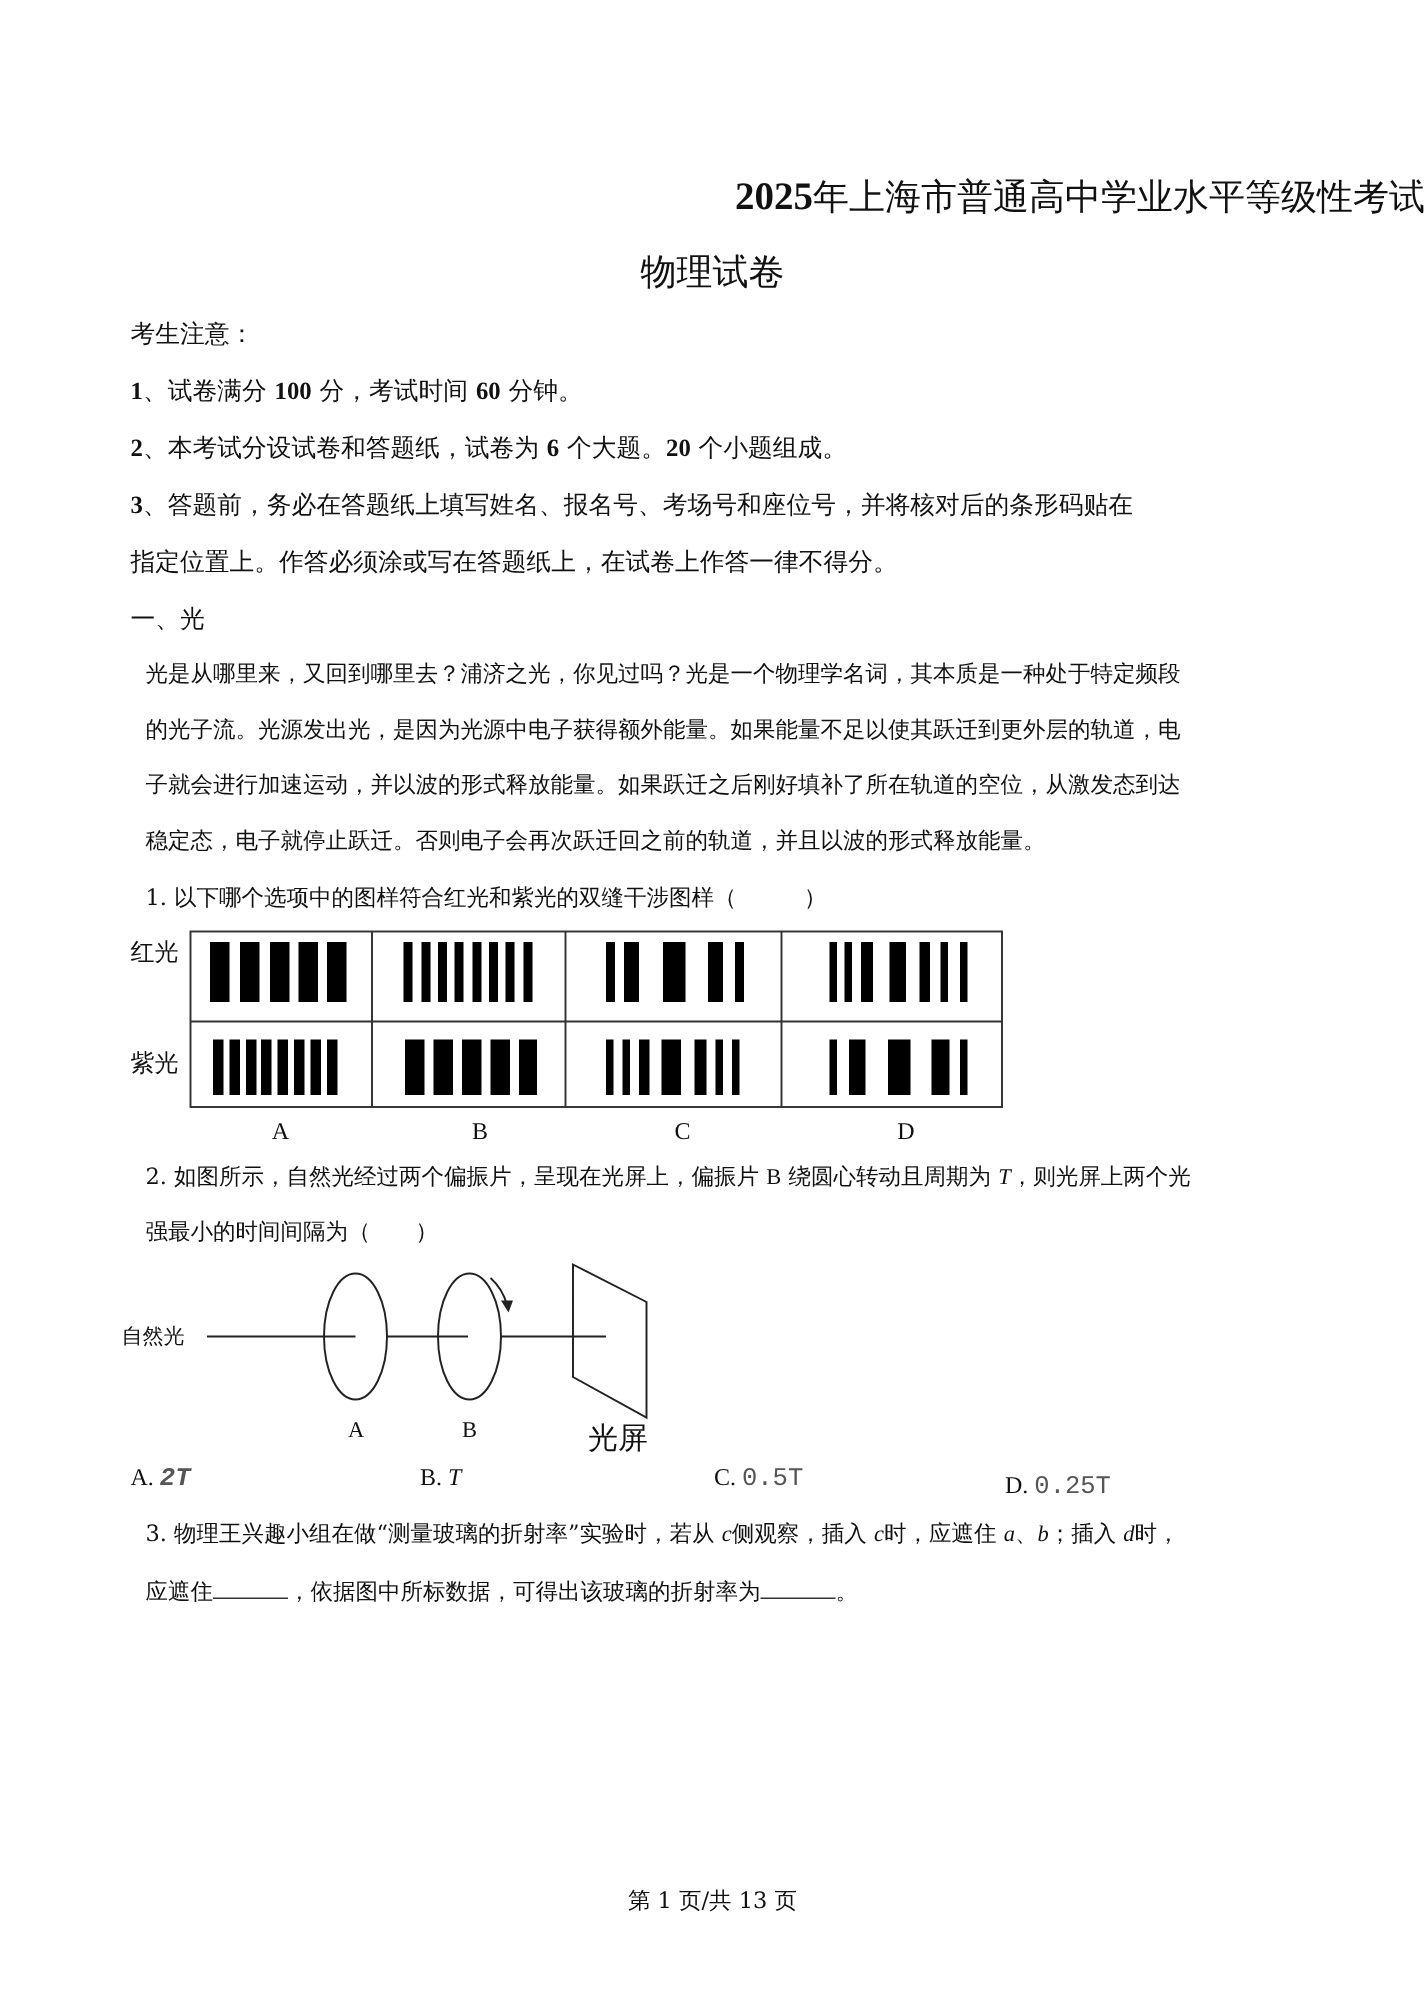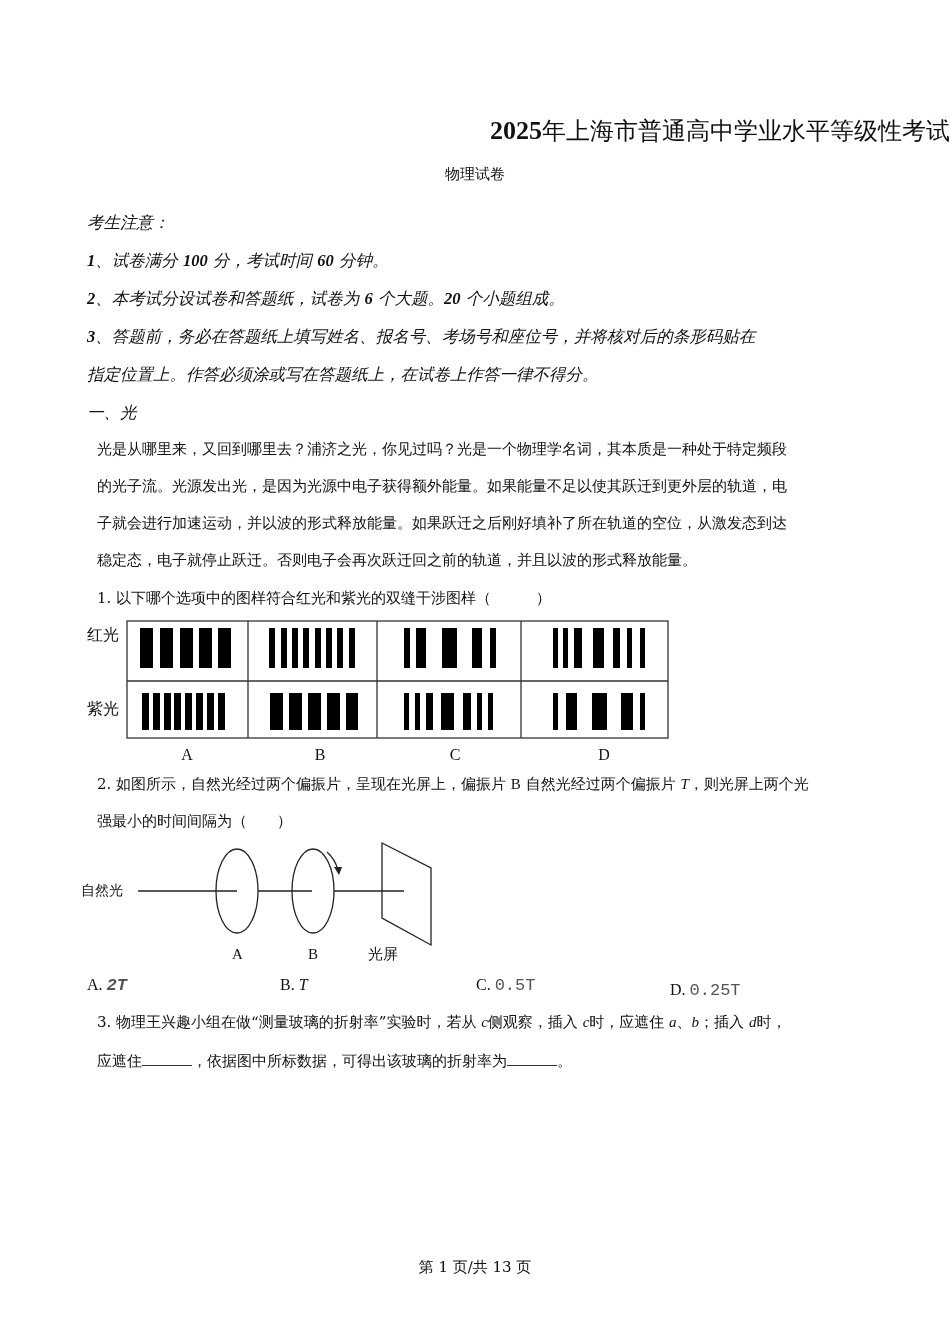--- a/index.html
+++ b/index.html
@@ -1,22 +1,22 @@
 <!DOCTYPE html>
 <html><head>
 <meta charset="utf-8">
 <style>
   html, body { margin: 0; padding: 0; background: #ffffff; }
   body { width: 950px; height: 1344px; position: relative; overflow: hidden;
          font-family: "DejaVu Serif", "Liberation Serif", serif; color: #111; }
   .abs { position: absolute; white-space: nowrap; }
   .title { left: 0; width: 950px; text-align: right; top: 115px; font-size: 24px; color: #111; }
   .title b { font-family: "Liberation Serif", serif; font-weight: bold; font-size: 26px; }
-  .subtitle { left: 0; width: 950px; text-align: center; top: 165px; font-size: 15px; font-family: Liberation Mono, monospace; }
-  .t16 { font-size: 16.5px; left: 87px; font-style: italic; }
+  .subtitle { left: 0; width: 950px; text-align: center; top: 165px; font-size: 24px; font-family: Liberation Mono, monospace; }
+  .t16 { font-size: 16.5px; left: 87px; }
   .t15 { font-size: 15px; left: 97px; }
   .num { font-family: "Liberation Serif", serif; font-weight: bold; }
   .ital { font-family: "Liberation Serif", serif; font-style: italic; }
   .rm { font-family: "Liberation Serif", serif; }
   .blank { display: inline-block; width: 50px; border-bottom: 1px solid #333; height: 14px; vertical-align: baseline; }
   .sidelabel { font-size: 16px; left: 87px; }
   .collabel { font-family: "Liberation Serif", serif; font-size: 16px; text-align: center; }
   .opt { font-size: 16px; }
   .opt .v { font-family: Liberation Mono, monospace; font-size: 17px; color: #555; }
   .footer { left: 0; width: 950px; text-align: center; top: 1226px; font-size: 15px; margin-top: 32px; }
@@ -120,40 +120,40 @@
       <rect x="640" y="693" width="5" height="37"></rect>
   </g>
 </svg>
 
 <div class="abs collabel" style="left:172px;width:30px;top:746px">A</div>
 <div class="abs collabel" style="left:305px;width:30px;top:746px">B</div>
 <div class="abs collabel" style="left:440px;width:30px;top:746px">C</div>
 <div class="abs collabel" style="left:589px;width:30px;top:746px">D</div>
 
 <div class="abs t15" style="top:775px">
-  <span>2. 如图所示，自然光经过两个偏振片，呈现在光屏上，偏振片 </span><span class="rm">B</span><span> 自然光经过两个偏振片 </span><span class="ital">T</span><span>，则光屏上两个光</span>
+  <span>2. 如图所示，自然光经过两个偏振片，呈现在光屏上，偏振片 </span><span class="rm">B</span><span> 绕圆心转动且周期为 </span><span class="ital">T</span><span>，则光屏上两个光</span>
 </div>
 <div class="abs t15" style="top:812px">强最小的时间间隔为（　　）</div>
 
 <div class="abs" style="left:81px;top:882px;font-size:14px">自然光</div>
 <svg style="left:0;top:0" width="950" height="980" viewBox="0 0 950 980">
   <g fill="none" stroke="#222" stroke-width="1.3">
     <line x1="138" y1="891" x2="237" y2="891"></line>
     <line x1="258" y1="891" x2="312" y2="891"></line>
     <line x1="334" y1="891" x2="404" y2="891"></line>
     <ellipse cx="237" cy="891" rx="21" ry="42"></ellipse>
     <ellipse cx="313" cy="891" rx="21" ry="42"></ellipse>
     <path d="M327 852 Q335 859 338 870"></path>
     <polygon points="382,843 431,868 431,945 382,918"></polygon>
   </g>
   <polygon points="334,867 342,867 339,875" fill="#222"></polygon>
 </svg>
 <div class="abs" style="left:232px;top:946px;font-size:15px;font-family:'Liberation Serif',serif">A</div>
 <div class="abs" style="left:308px;top:946px;font-size:15px;font-family:'Liberation Serif',serif">B</div>
-<div class="abs" style="left:368px;top:945px;font-size:15px">光屏</div>
+<div class="abs" style="left:392px;top:945px;font-size:20px">光屏</div>
 
 <div class="abs opt" style="left:87px;top:975px"><span class="rm">A. </span><span class="v ital" style="font-weight:bold">2T</span></div>
 <div class="abs opt" style="left:280px;top:975px"><span class="rm">B. </span><span class="ital">T</span></div>
 <div class="abs opt" style="left:476px;top:975px"><span class="rm">C. </span><span class="v">0.5T</span></div>
 <div class="abs opt" style="left:670px;top:980px"><span class="rm">D. </span><span class="v">0.25T</span></div>
 
 <div class="abs t15" style="top:1013px">
   <span>3. 物理王兴趣小组在做“测量玻璃的折射率”实验时，若从 </span><span class="ital">c</span><span>侧观察，插入 </span><span class="ital">c</span><span>时，应遮住 </span><span class="ital">a</span><span>、</span><span class="ital">b</span><span>；插入 </span><span class="ital">d</span><span>时，</span>
 </div>
 <div class="abs t15" style="top:1051px">

